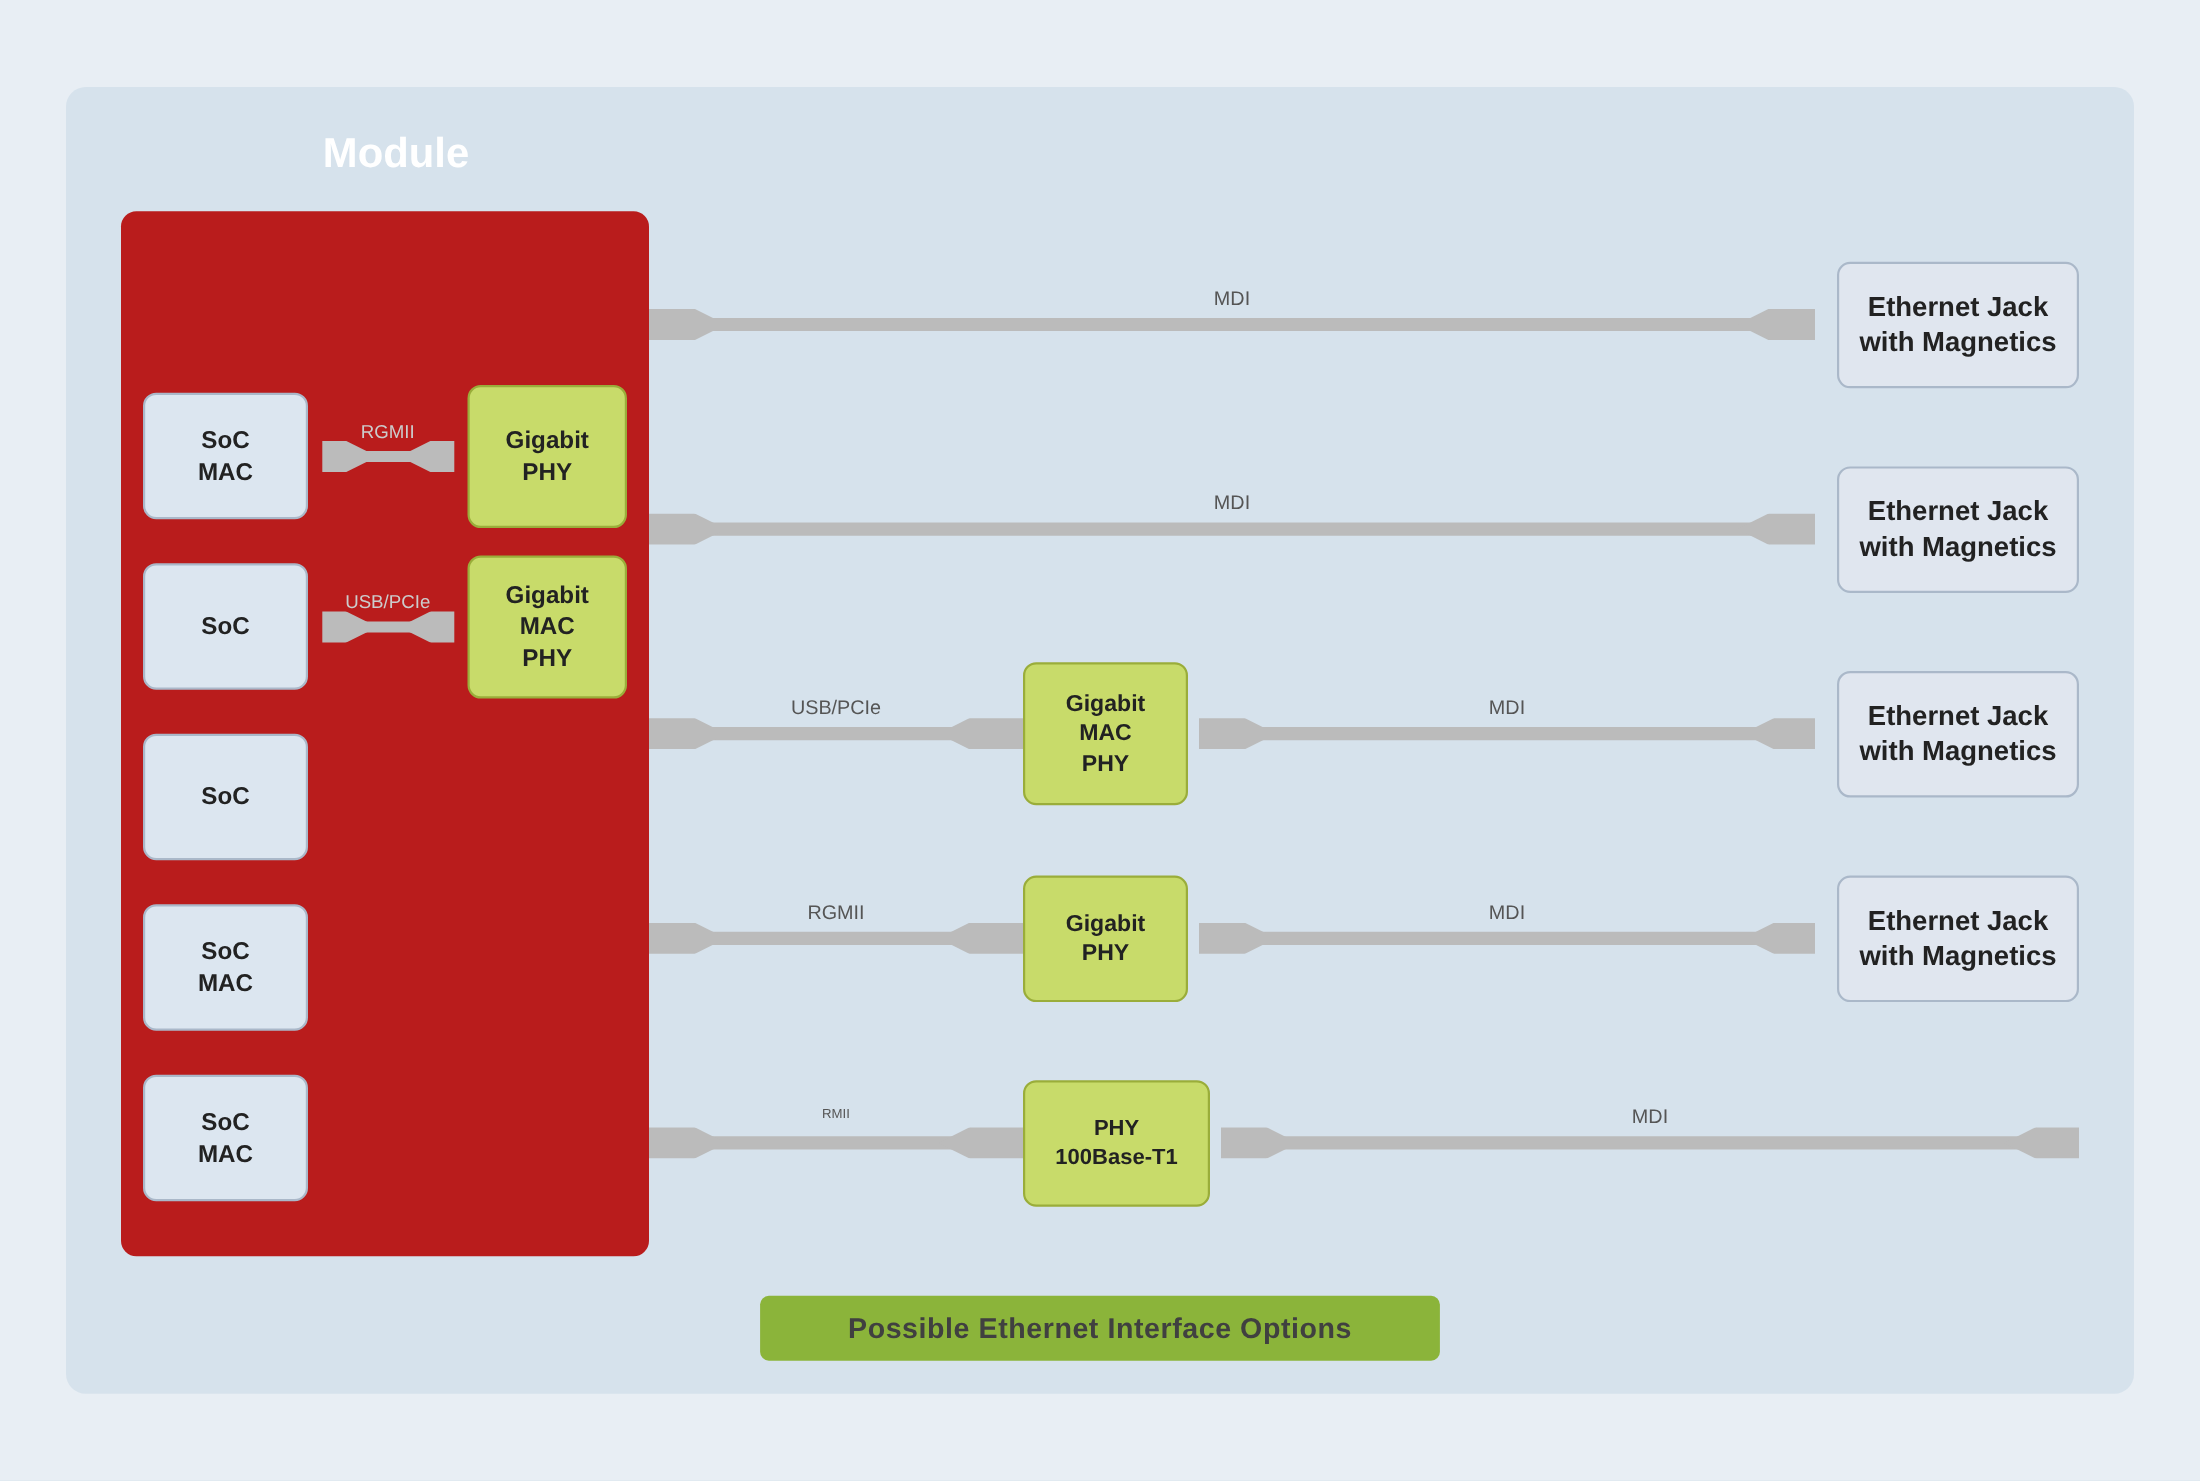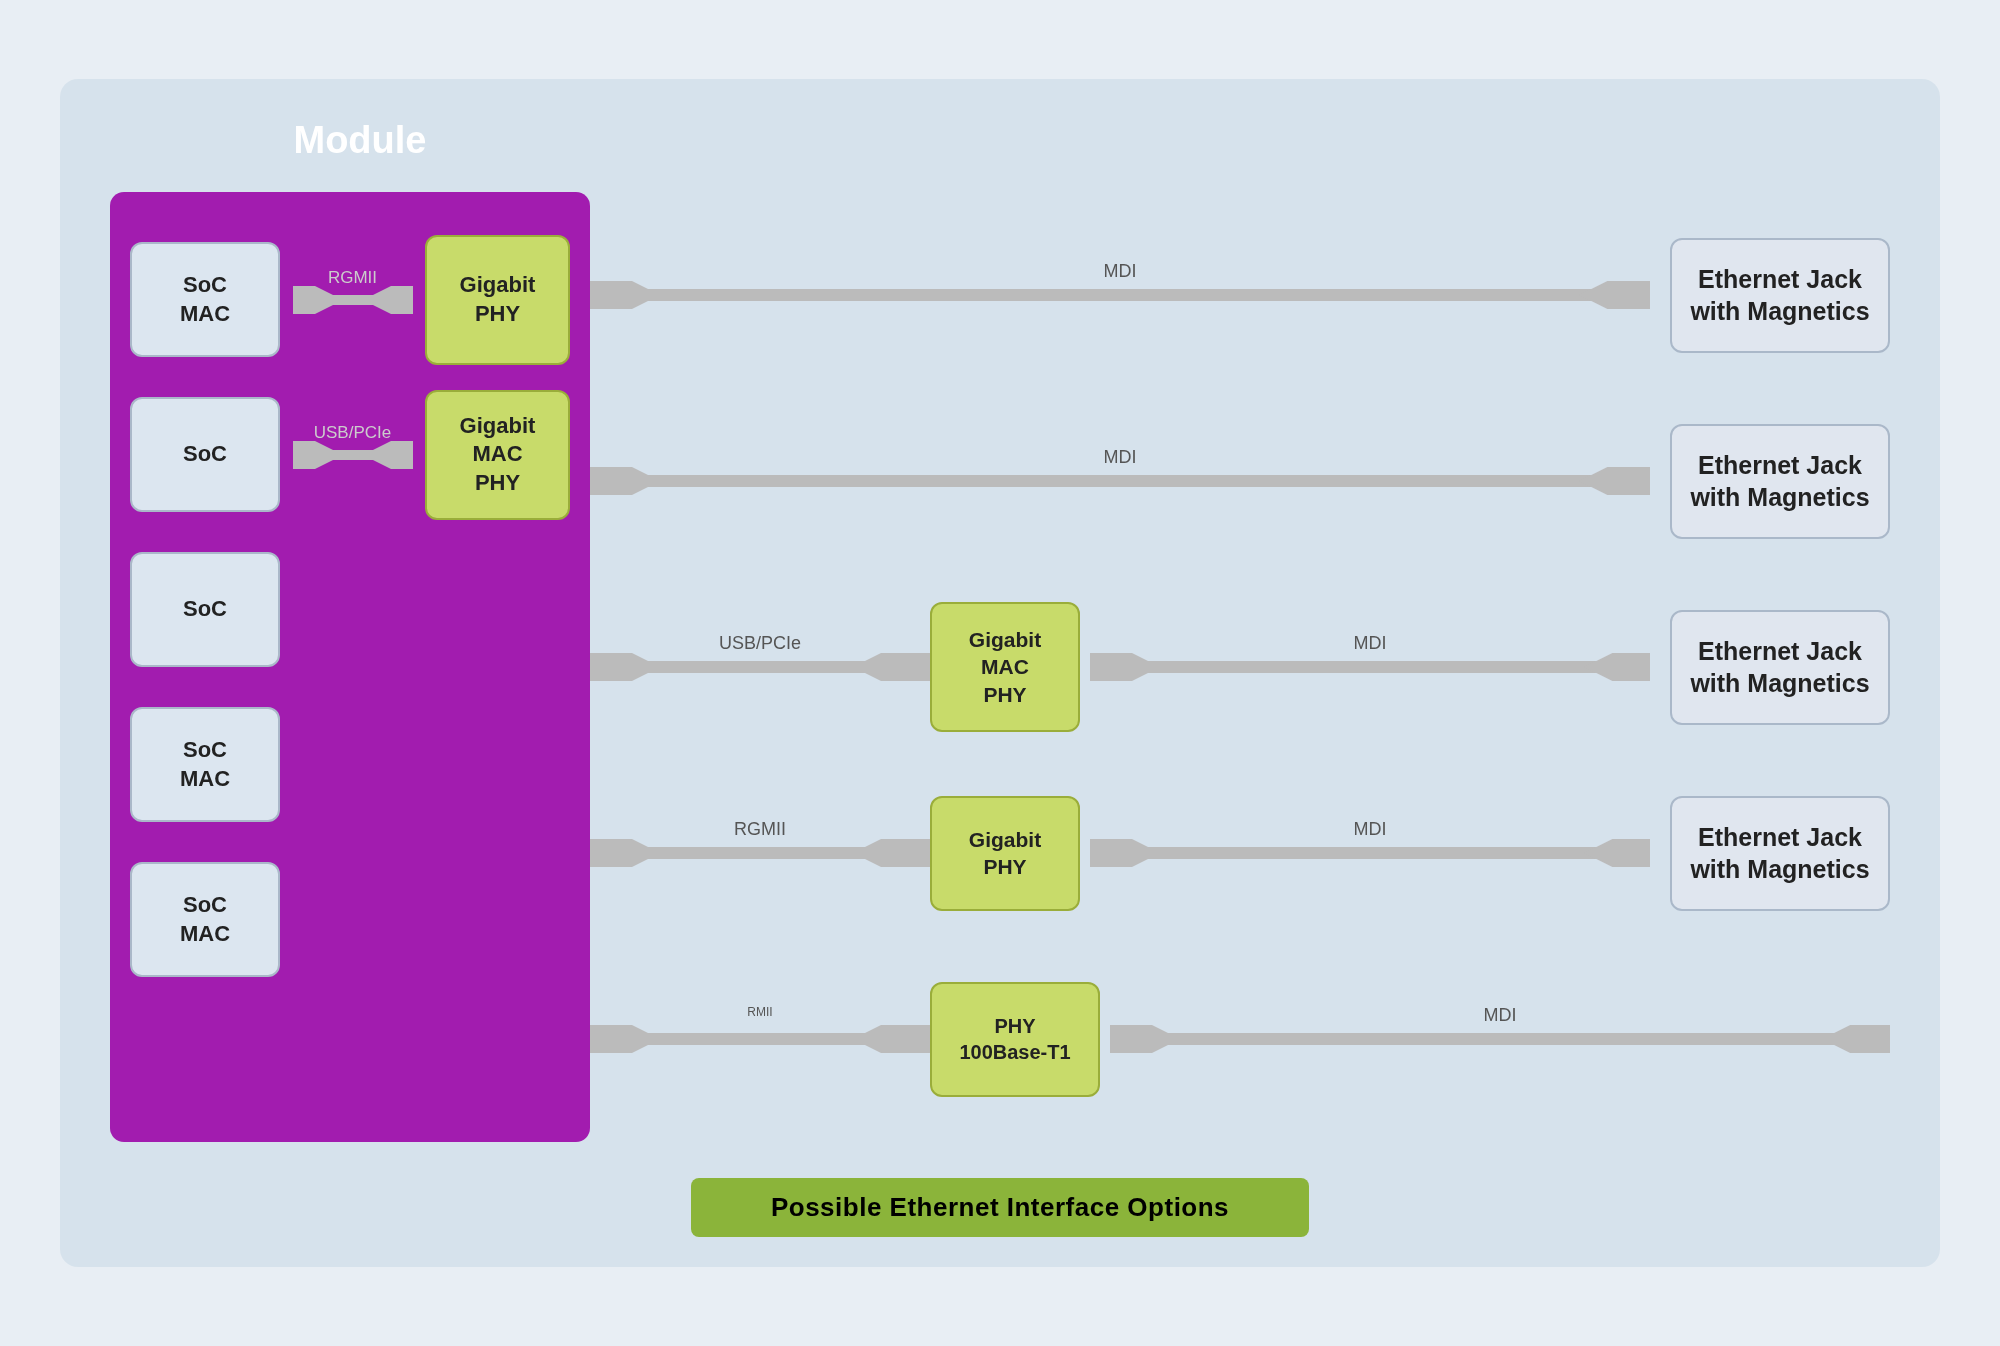--- a/index.html
+++ b/index.html
@@ -39,28 +39,28 @@
     }
     .carrier-title {
       font-size: 38px;
       font-weight: bold;
       color: #222;
       flex: 1;
       text-align: center;
     }
     
     .module-box {
-      background: #a21caf;
+      background: #b91c1c;
       border-radius: 14px;
       width: 480px;
       min-height: 950px;
       display: flex;
       flex-direction: column;
       align-items: center;
-      justify-content: flex-start;
+      justify-content: flex-end;
       padding: 30px 20px;
       flex-shrink: 0;
     }
     
     .node-box {
       background: #e0e6ef;
       border: 2px solid #aab8c9;
       border-radius: 12px;
       display: flex;
       align-items: center;
@@ -93,21 +93,21 @@
       color: #222;
       line-height: 1.3;
     }
     .bottom-label-row {
       display: flex;
       justify-content: center;
       margin-top: 36px;
     }
     .bottom-label {
       background: #8bb43a;
-      color: #000000;
+      color: #404040;
       font-size: 26px;
       font-weight: bold;
       padding: 14px 80px;
       border-radius: 8px;
       text-align: center;
       letter-spacing: 0.5px;
     }
     
     .module-row {
       display: flex;

